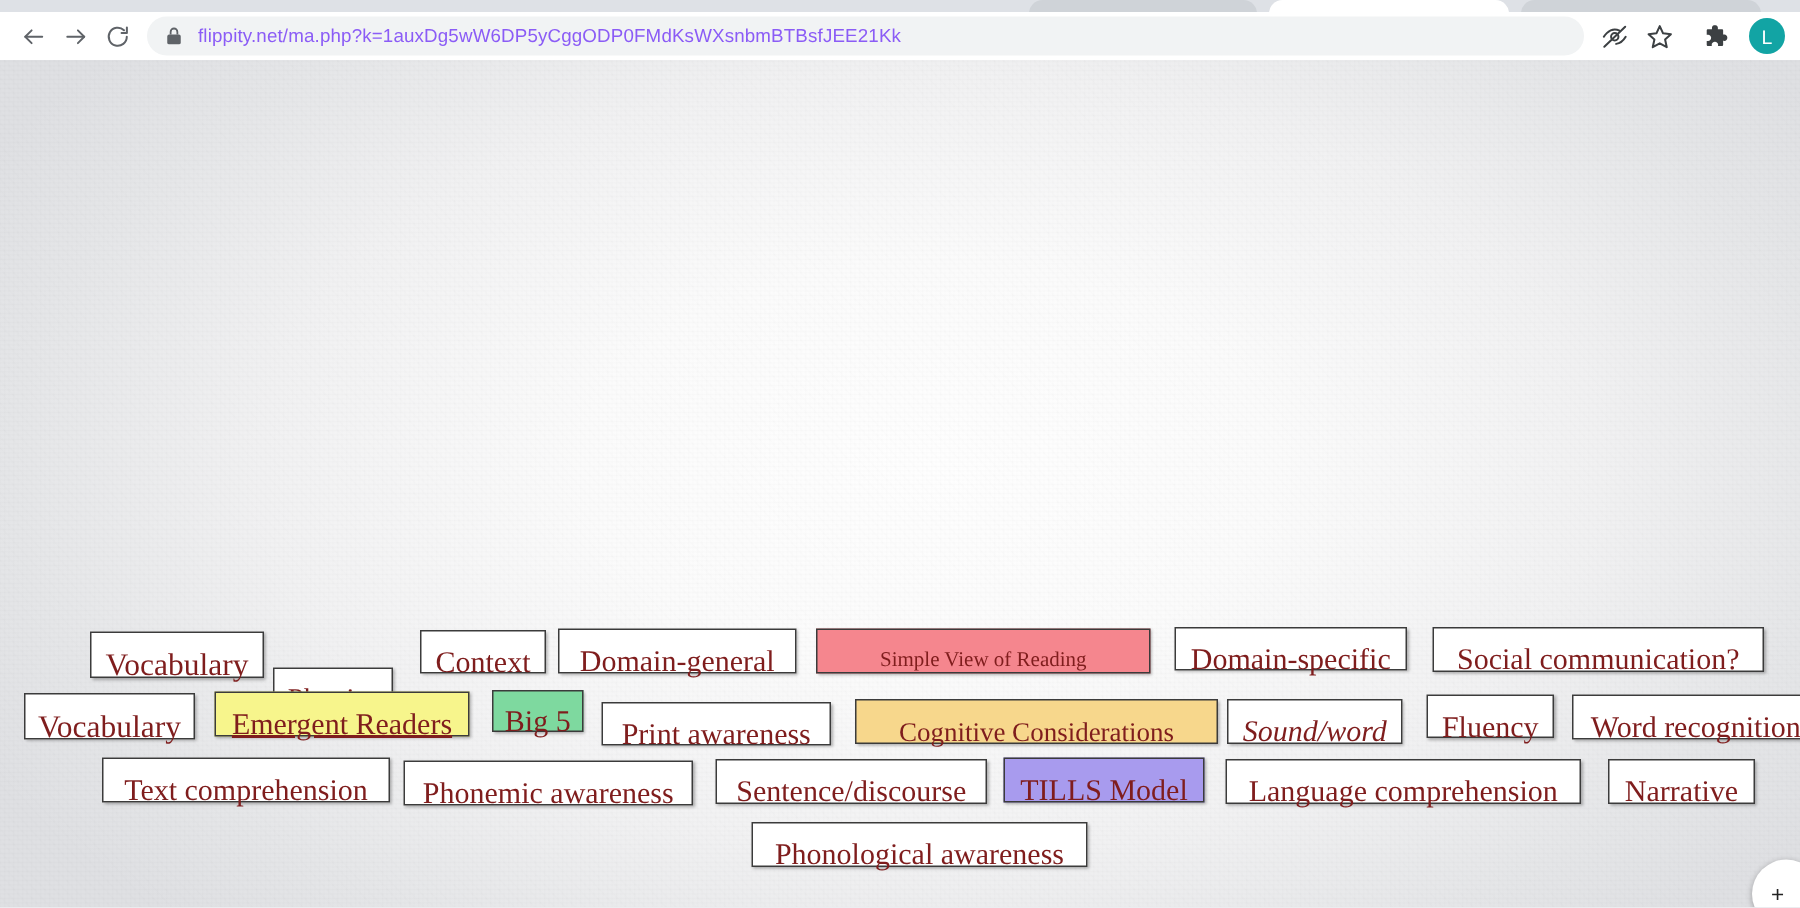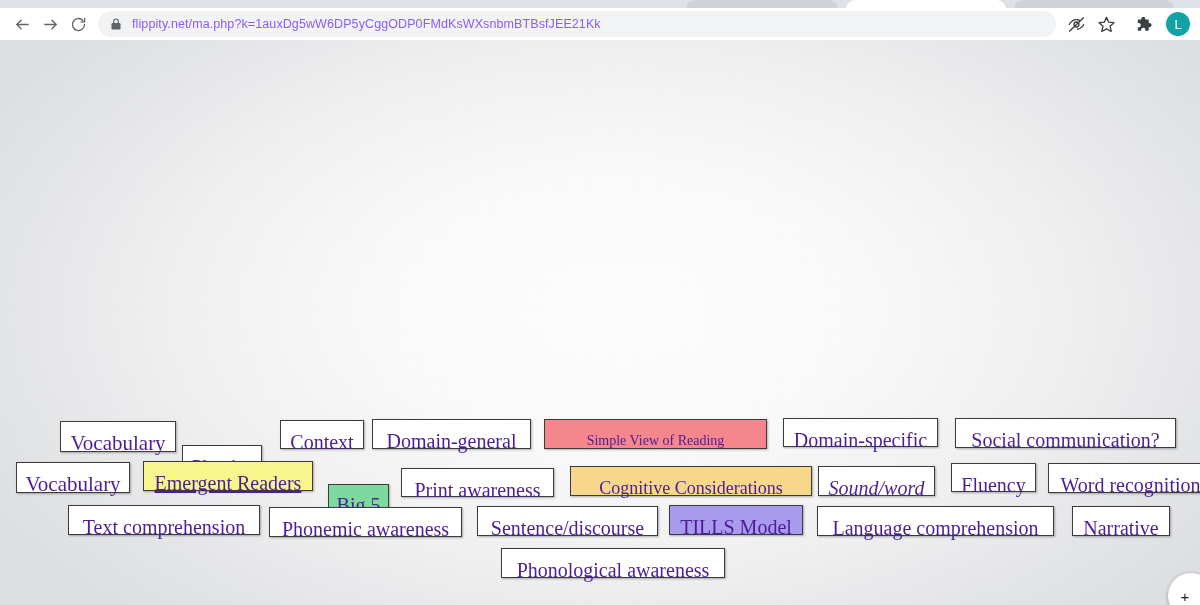--- a/index.html
+++ b/index.html
@@ -127,21 +127,21 @@
 
   
   .card-layer {
     position: absolute;
     inset: 0;
   }
   .card {
     position: absolute;
     background: #ffffff;
     border: 1.5px solid #3b3b3b;
-    color: #4c1d95;
+    color: #7f1d1d;
     font-family: "Liberation Serif", "DejaVu Serif", serif;
     line-height: 1;
     white-space: nowrap;
     padding: 19px 8px 5px 8px;
     box-shadow: 1px 1px 2px rgba(0,0,0,0.30);
     cursor: move;
     user-select: none;
   }
 
   
@@ -235,21 +235,21 @@
     <div class="card-layer" id="card-layer">
         <div class="card" style="left: 60px; top: 381px; width: 116px; height: 31px; font-size: 21px; background: rgb(255, 255, 255); display: flex; align-items: center; justify-content: center;">Vocabulary</div>
         <div class="card" style="left: 182px; top: 383px; width: 80px; height: 28px; font-size: 19px; background: rgb(255, 255, 255); display: flex; align-items: center; justify-content: center; margin-top: 22px;">Phonics</div>
         <div class="card" style="left: 280px; top: 380px; width: 84px; height: 29px; font-size: 20px; background: rgb(255, 255, 255); display: flex; align-items: center; justify-content: center;">Context</div>
         <div class="card" style="left: 372px; top: 379px; width: 159px; height: 30px; font-size: 20px; background: rgb(255, 255, 255); display: flex; align-items: center; justify-content: center;">Domain-general</div>
         <div class="card" style="left: 544px; top: 379px; width: 223px; height: 30px; font-size: 14px; background: rgb(245, 134, 142); display: flex; align-items: center; justify-content: center;">Simple View of Reading</div>
         <div class="card" style="left: 955px; top: 378px; width: 221px; height: 30px; font-size: 20px; background: rgb(255, 255, 255); display: flex; align-items: center; justify-content: center;">Social communication?</div>
         <div class="card" style="left: 783px; top: 378px; width: 155px; height: 29px; font-size: 20px; background: rgb(255, 255, 255); display: flex; align-items: center; justify-content: center;">Domain-specific</div>
         <div class="card" style="left: 16px; top: 422px; width: 114px; height: 31px; font-size: 21px; background: rgb(255, 255, 255); display: flex; align-items: center; justify-content: center;">Vocabulary</div>
         <div class="card" style="left: 143px; top: 421px; width: 170px; height: 30px; font-size: 20px; background: rgb(247, 245, 140); display: flex; align-items: center; justify-content: center; text-decoration: underline;">Emergent Readers</div>
-        <div class="card" style="left: 328px; top: 444px; width: 61px; height: 28px; font-size: 20px; background: rgb(126, 217, 159); display: flex; align-items: center; justify-content: center;">Big 5</div>
+        <div class="card" style="left: 328px; top: 420px; width: 61px; height: 28px; font-size: 20px; background: rgb(126, 217, 159); display: flex; align-items: center; justify-content: center;">Big 5</div>
         <div class="card" style="left: 401px; top: 428px; width: 153px; height: 29px; font-size: 20px; background: rgb(255, 255, 255); display: flex; align-items: center; justify-content: center;">Print awareness</div>
         <div class="card" style="left: 570px; top: 426px; width: 242px; height: 30px; font-size: 18px; background: rgb(247, 215, 140); display: flex; align-items: center; justify-content: center;">Cognitive Considerations</div>
         <div class="card" style="left: 818px; top: 426px; width: 117px; height: 30px; font-size: 20px; background: rgb(255, 255, 255); display: flex; align-items: center; justify-content: center; font-style: italic;">Sound/word</div>
         <div class="card" style="left: 951px; top: 423px; width: 85px; height: 29px; font-size: 20px; background: rgb(255, 255, 255); display: flex; align-items: center; justify-content: center;">Fluency</div>
         <div class="card" style="left: 1048px; top: 423px; width: 165px; height: 30px; font-size: 20px; background: rgb(255, 255, 255); display: flex; align-items: center; justify-content: center;">Word recognition</div>
         <div class="card" style="left: 68px; top: 465px; width: 192px; height: 30px; font-size: 20px; background: rgb(255, 255, 255); display: flex; align-items: center; justify-content: center;">Text comprehension</div>
         <div class="card" style="left: 269px; top: 467px; width: 193px; height: 30px; font-size: 20px; background: rgb(255, 255, 255); display: flex; align-items: center; justify-content: center;">Phonemic awareness</div>
         <div class="card" style="left: 477px; top: 466px; width: 181px; height: 30px; font-size: 20px; background: rgb(255, 255, 255); display: flex; align-items: center; justify-content: center;">Sentence/discourse</div>
         <div class="card" style="left: 669px; top: 465px; width: 134px; height: 30px; font-size: 20px; background: rgb(168, 155, 238); display: flex; align-items: center; justify-content: center;">TILLS Model</div>
         <div class="card" style="left: 817px; top: 466px; width: 237px; height: 30px; font-size: 20px; background: rgb(255, 255, 255); display: flex; align-items: center; justify-content: center;">Language comprehension</div>

